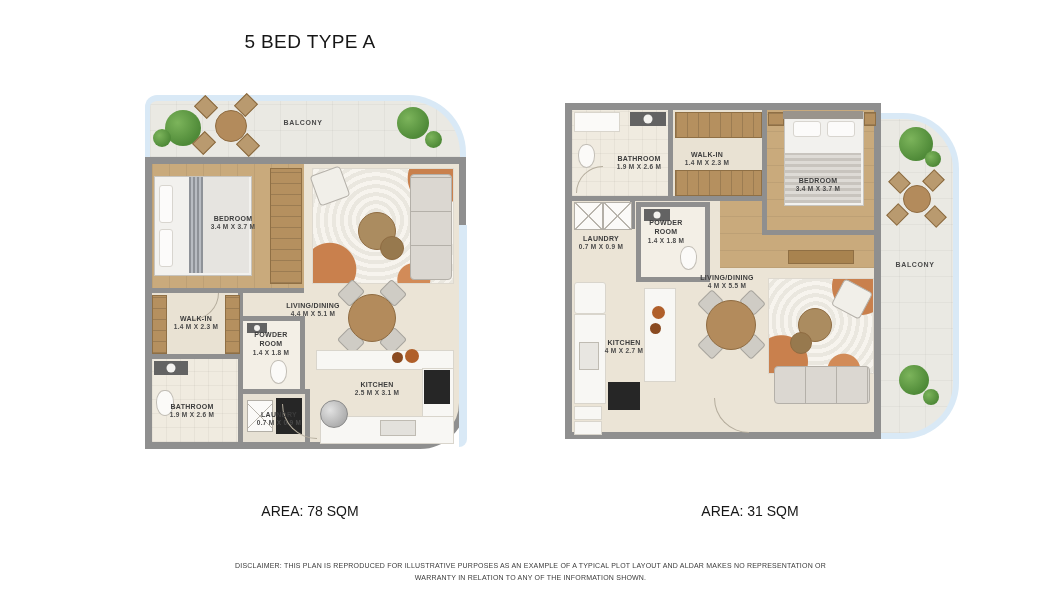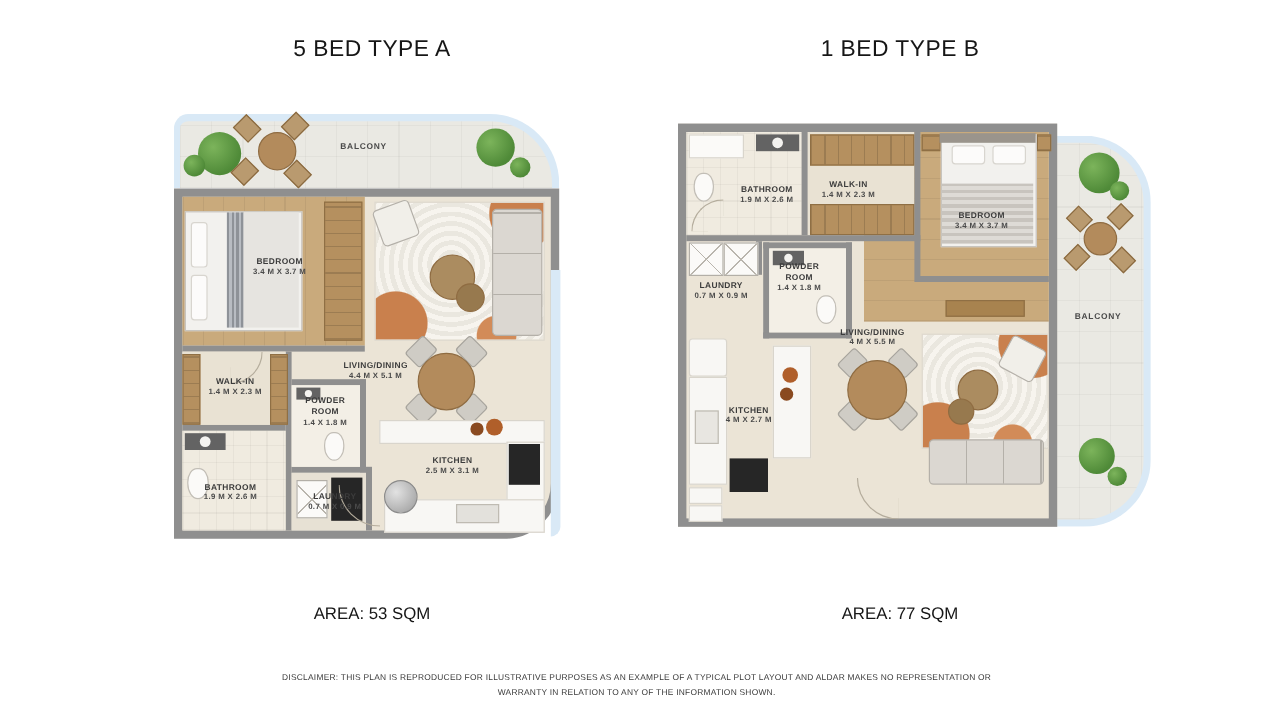--- a/index.html
+++ b/index.html
@@ -176,23 +176,22 @@
       </div>
       <div class="room-label" style="left:180px;top:216px;width:90px;">
         <div class="rl-name">KITCHEN</div>
         <div class="rl-dims">2.5 M X 3.1 M</div>
       </div>
     </div>
 
     <div class="glass" style="left:314px;top:132px;width:8px;height:222px;border-bottom-right-radius:40px;"></div>
   </div>
 
-  <div class="area-label" style="left:145px;top:503px;width:330px;">AREA: 53 SQM</div>
-
-  <div class="plan-title" style="left:560px;top:31px;width:380px;">1 BED TYPE B</div>
+  <div class="area-label" style="left:145px;top:503px;width:330px;">AREA: 78 SQM</div>
+
 
   <div class="canvas" style="left:565px;top:103px;width:400px;height:342px;">
 
     <div class="balcony" style="left:308px;top:10px;width:86px;height:326px;
          border-top:6px solid #d9e9f6;border-right:6px solid #d9e9f6;border-bottom:6px solid #d9e9f6;
          border-top-right-radius:56px;border-bottom-right-radius:56px;"></div>
     <div class="plant" style="left:334px;top:24px;width:34px;height:34px;"></div>
     <div class="plant" style="left:360px;top:48px;width:16px;height:16px;"></div>
     <div class="plant" style="left:334px;top:262px;width:30px;height:30px;"></div>
     <div class="plant" style="left:358px;top:286px;width:16px;height:16px;"></div>
@@ -296,16 +295,16 @@
         <div class="rl-name">KITCHEN</div>
         <div class="rl-dims">4 M X 2.7 M</div>
       </div>
       <div class="room-label" style="left:110px;top:163px;width:90px;">
         <div class="rl-name">LIVING/DINING</div>
         <div class="rl-dims">4 M X 5.5 M</div>
       </div>
     </div>
   </div>
 
-  <div class="area-label" style="left:560px;top:503px;width:380px;">AREA: 77 SQM</div>
+  <div class="area-label" style="left:560px;top:503px;width:380px;">AREA: 31 SQM</div>
 
   <div class="disclaimer" style="top:560px;">DISCLAIMER: THIS PLAN IS REPRODUCED FOR ILLUSTRATIVE PURPOSES AS AN EXAMPLE OF A TYPICAL PLOT LAYOUT AND ALDAR MAKES NO REPRESENTATION OR WARRANTY IN RELATION TO ANY OF THE INFORMATION SHOWN.</div>
 </div>
 
 </body></html>

